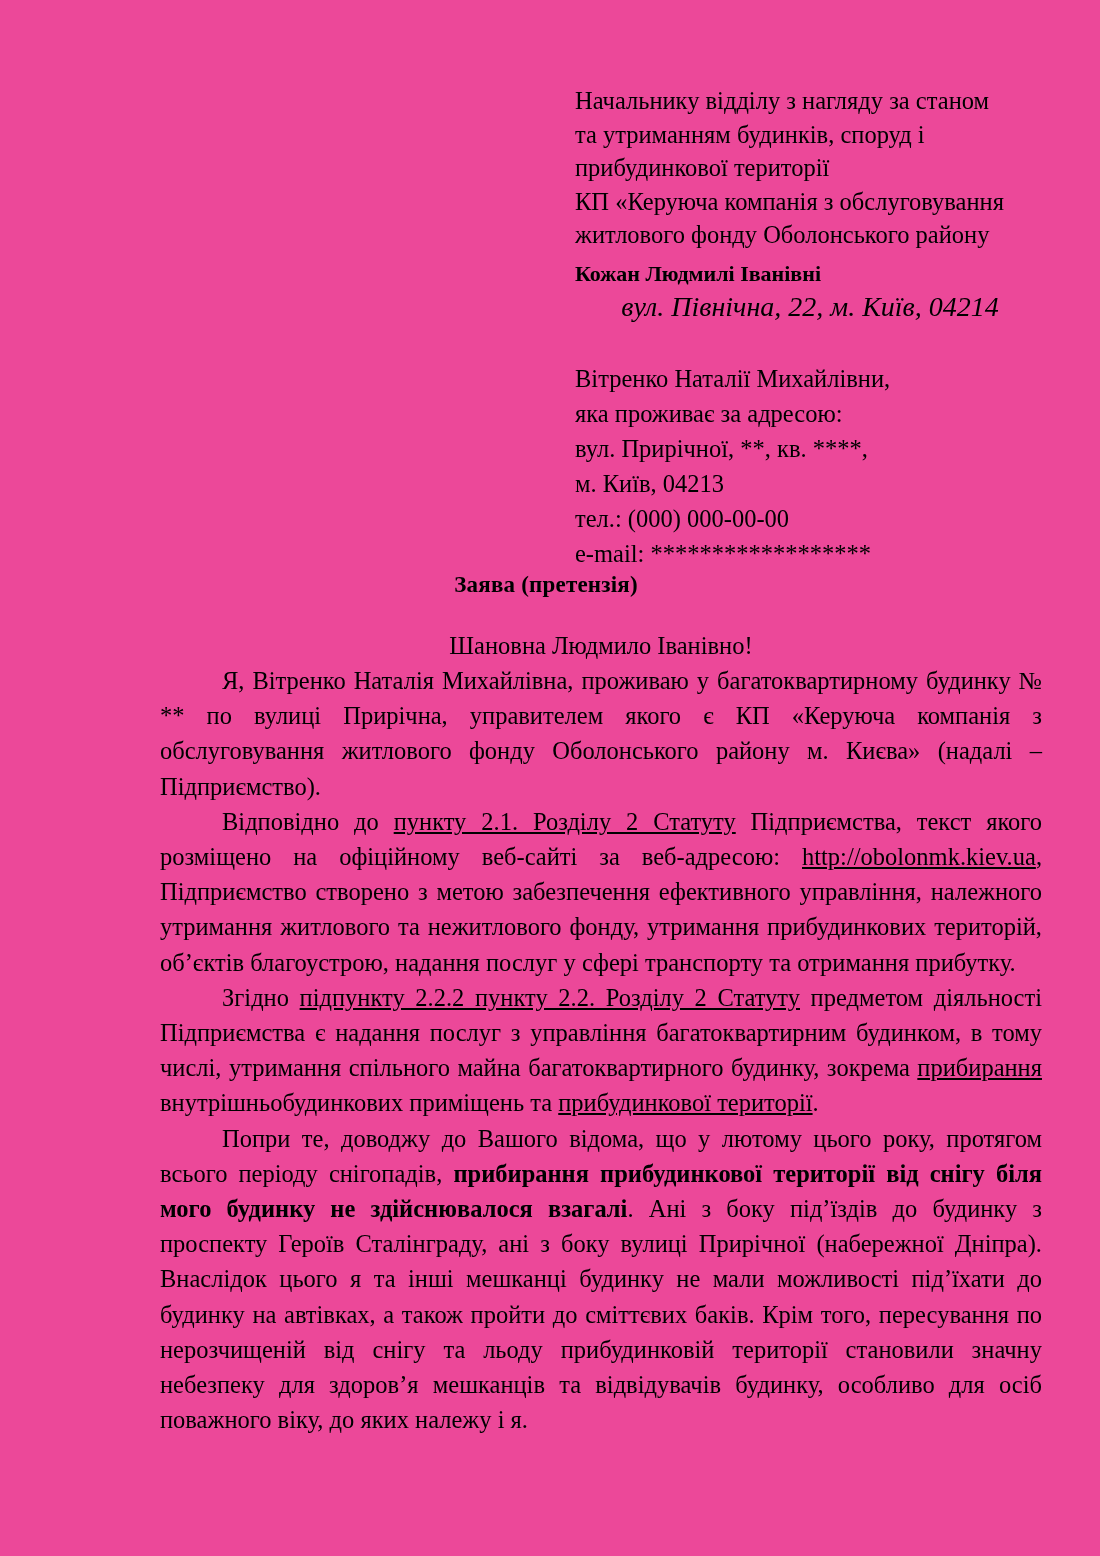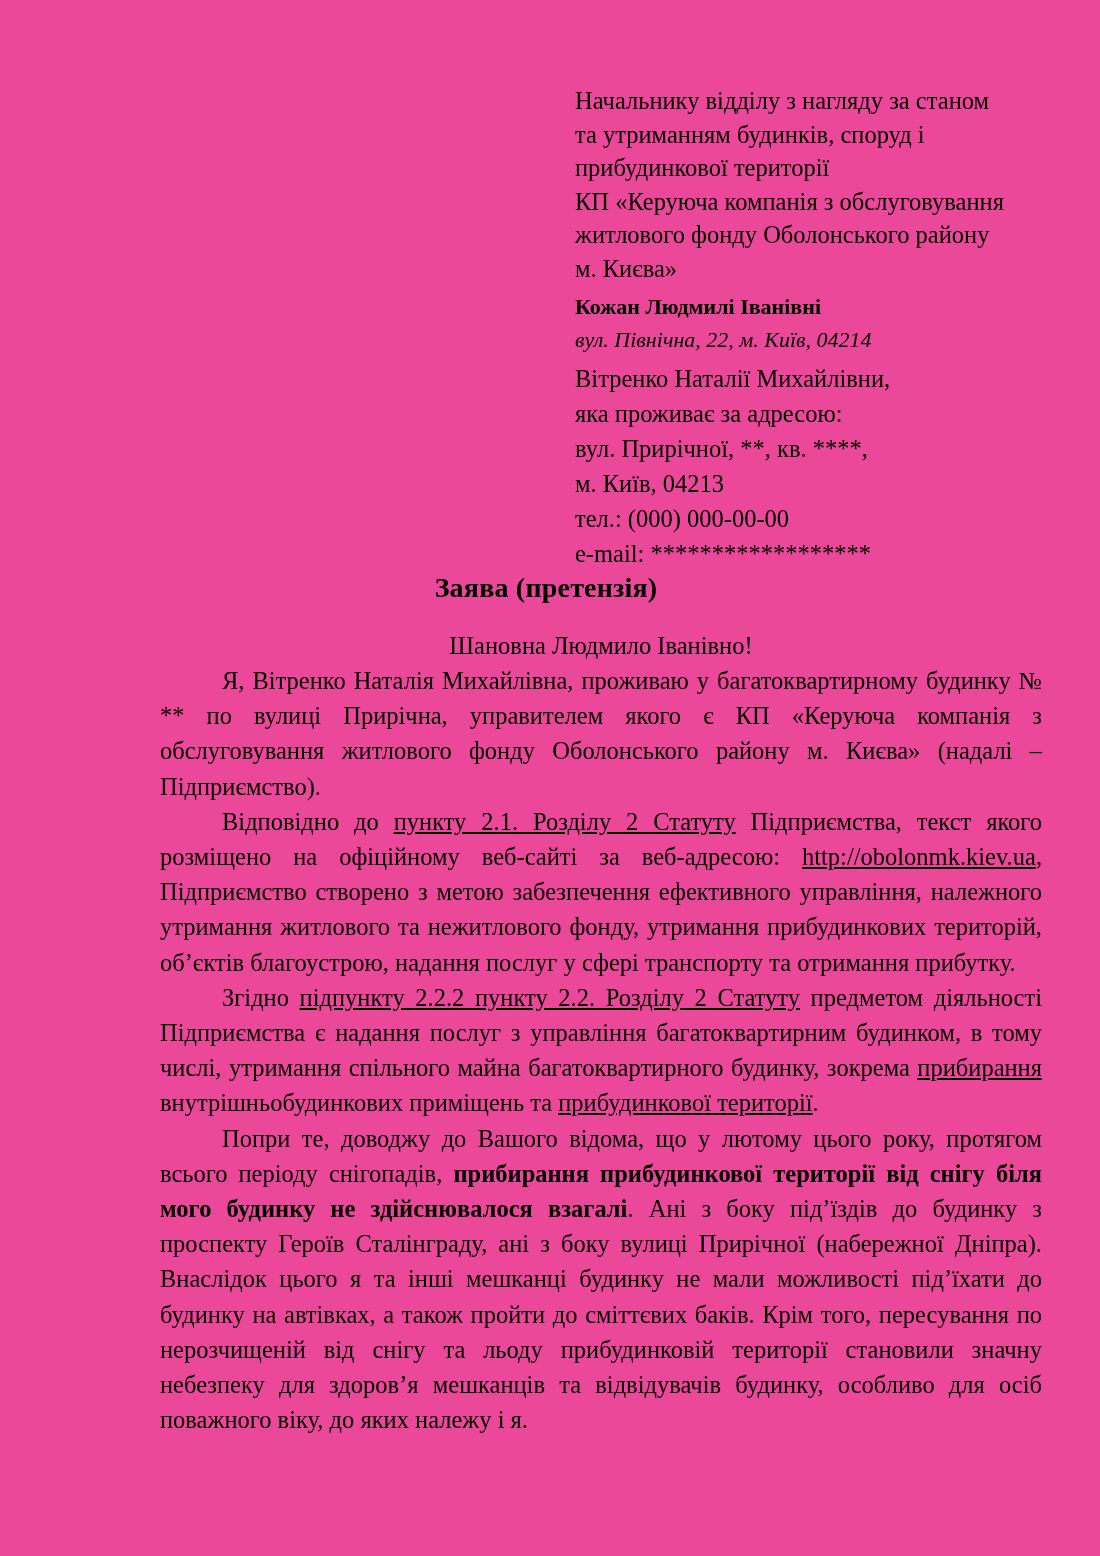--- a/index.html
+++ b/index.html
@@ -35,23 +35,24 @@
     text-align: left;
     white-space: nowrap;
   }
   .hdr-name {
     font-size: 22px;
     line-height: 34px;
     font-weight: bold;
     margin-top: 5px;
   }
   .hdr-addr-italic {
-    font-size: 22px;
+    font-size: 28px;
     line-height: 31px;
     font-style: italic;
+    text-align: center;
   }
   .sender-block {
     position: absolute;
     left: 575px;
     top: 361px;
     width: 470px;
   }
   .sender-name {
     font-size: 24.5px;
     line-height: 35px;
@@ -63,21 +64,21 @@
     white-space: nowrap;
   }
 
   
   .doc-title {
     position: absolute;
     left: 0;
     right: 0;
     top: 572px;
     text-align: center;
-    font-size: 28px;
+    font-size: 23px;
     font-weight: bold;
     letter-spacing: 0.2px;
   }
   .doc-title .ttl-inner {
     display: inline-block;
     margin-left: -8px;
   }
 
   
   .body-block {
@@ -117,21 +118,20 @@
 <body>
 
 <div class="page">
 
   <div class="header-block">
     <div class="hdr-line">Начальнику відділу з нагляду за станом</div>
     <div class="hdr-line">та утриманням будинків, споруд і</div>
     <div class="hdr-line">прибудинкової території</div>
     <div class="hdr-line">КП «Керуюча компанія з обслуговування</div>
     <div class="hdr-line">житлового фонду Оболонського району</div>
-    <div class="hdr-line">м. Києва»</div>
     <div class="hdr-name">Кожан Людмилі Іванівні</div>
     <div class="hdr-addr-italic">вул. Північна, 22, м. Київ, 04214</div>
   </div>
 
   <div class="sender-block">
     <div class="sender-name">Вітренко Наталії Михайлівни,</div>
     <div class="sender-line">яка проживає за адресою:</div>
     <div class="sender-line">вул. Прирічної, **, кв. ****,</div>
     <div class="sender-line">м. Київ, 04213</div>
     <div class="sender-line">тел.: (000) 000-00-00</div>

